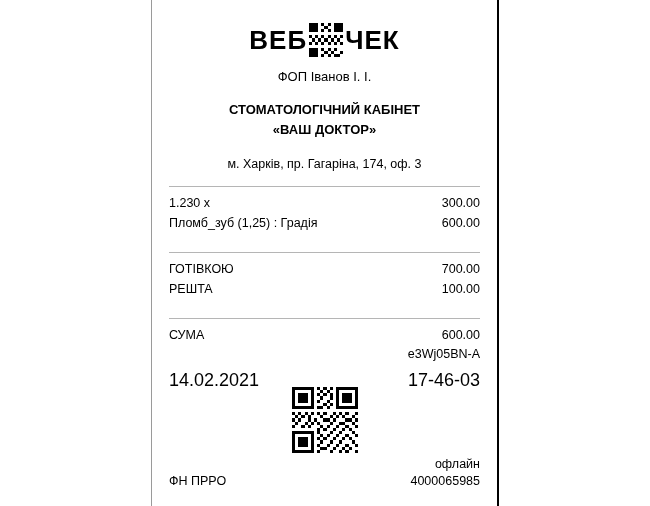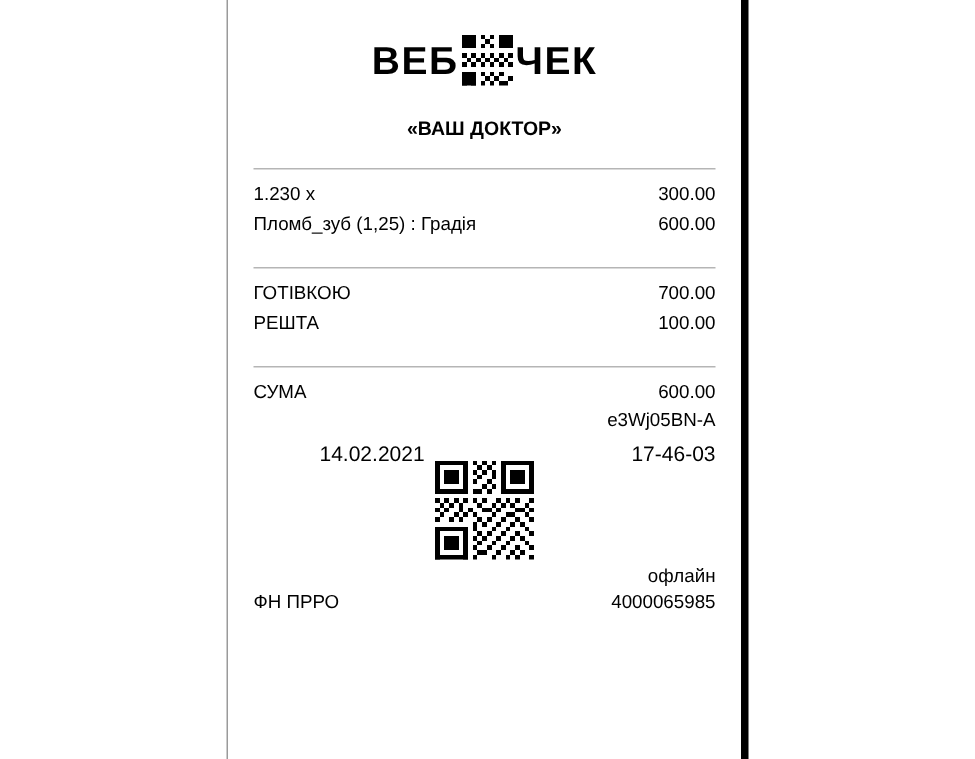--- a/index.html
+++ b/index.html
@@ -14,21 +14,21 @@
     color: #000000;
     overflow: hidden;
   }
   .receipt {
     position: absolute;
     left: 151px;
     top: 0px;
     width: 348px;
     height: 506px;
     border-left: 1px solid #9a9a9a;
-    border-right: 5px solid #000000;
+    border-right: 2px solid #000000;
     box-sizing: border-box;
     background: #ffffff;
     padding: 0 17px;
   }
   .logo-row {
     display: flex;
     align-items: center;
     justify-content: center;
     margin-top: 20px;
     height: 40px;
@@ -104,24 +104,23 @@
   }
   .sum-block .row:first-child { line-height: 1.6; gap: 22px; }
   .code-right {
     text-align: right;
     font-size: 12.5px;
     line-height: 1.5;
   }
   .datetime-row {
     display: flex;
     justify-content: space-between;
-    font-size: 14px;
+    font-size: 18px;
     line-height: 1.6;
     margin-top: 2px;
-    margin-left: 44px;
   }
 </style>
 </head>
 <body>
 
 <div class="receipt">
 
   <div class="logo-row">
     <span class="logo-text">ВЕБ</span>
     <svg class="logo-qr" viewBox="0 0 11 11" shape-rendering="crispEdges">
@@ -172,26 +171,29 @@
           <rect x="6" y="10" width="1" height="1"></rect>
         <rect x="8" y="8" width="1" height="1"></rect>
           <rect x="10" y="9" width="1" height="1"></rect>
         <rect x="9" y="10" width="1" height="1"></rect>
           <rect x="8" y="10" width="1" height="1"></rect>
       </g>
     </svg>
     <span class="logo-text">ЧЕК</span>
   </div>
 
+  <div class="center fop">ФОП Іванов І. І.</div>
 
   <div class="center clinic">
+    <div>СТОМАТОЛОГІЧНИЙ КАБІНЕТ</div>
     <div>«ВАШ ДОКТОР»</div>
   </div>
 
   <div class="center address">
+    <div>м. Харків, пр. Гагаріна, 174, оф. 3</div>
   </div>
 
   <div class="sep"></div>
 
   <div class="block">
     <div class="row">
       <span>1.230 x</span>
       <span class="rightcol">300.00</span>
     </div>
     <div class="row">

